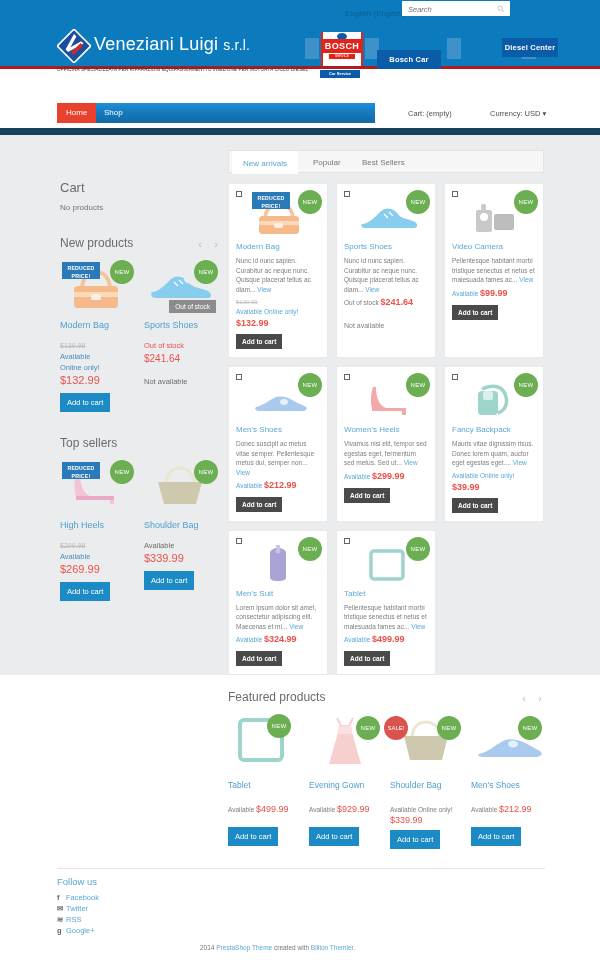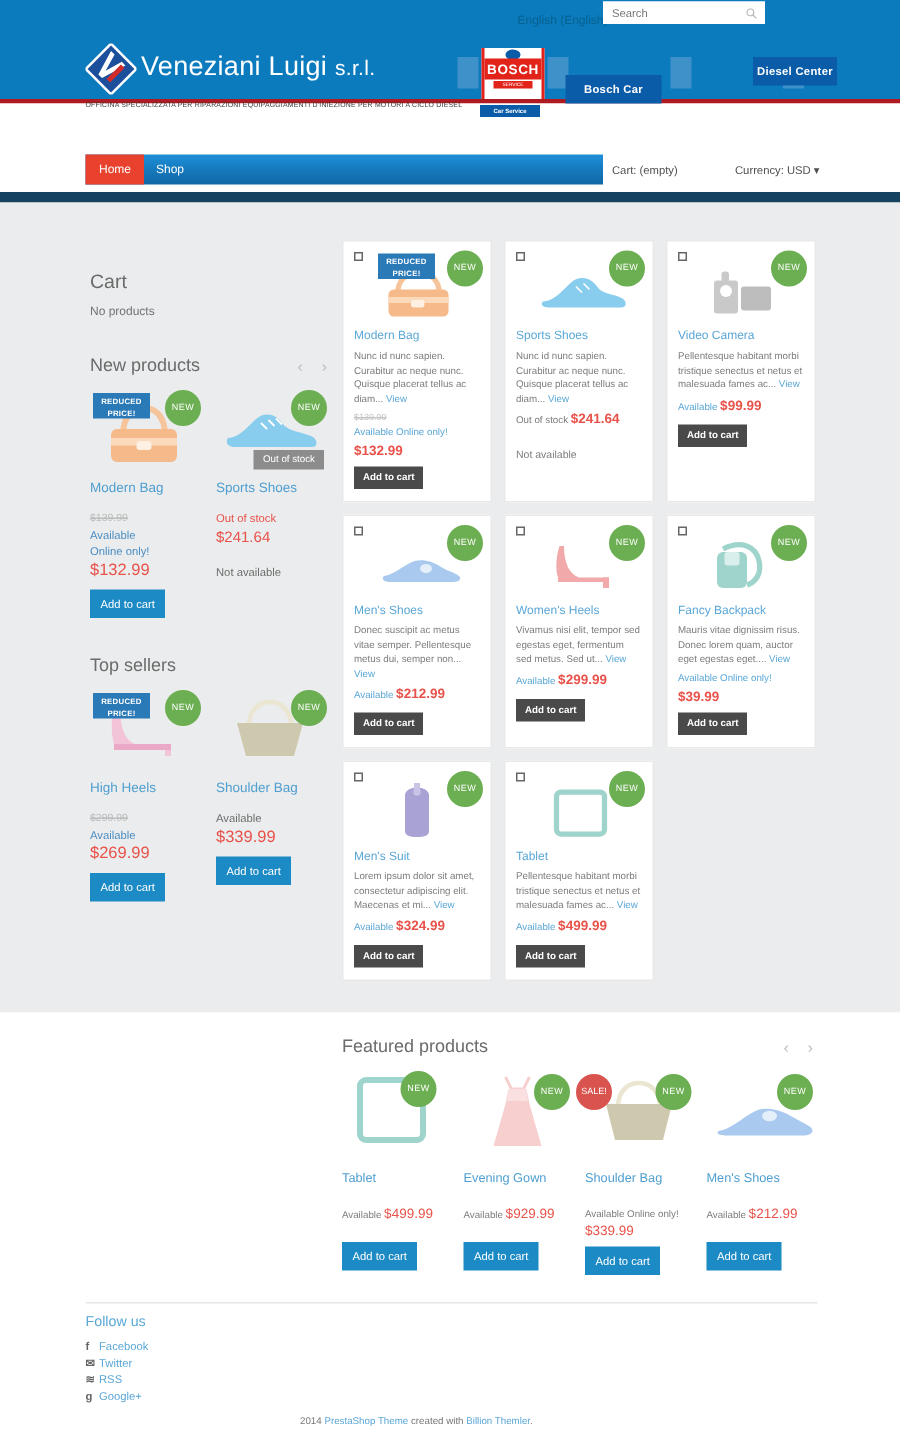--- a/index.html
+++ b/index.html
@@ -23,21 +23,21 @@
     font-size: 8px; color: #07618f; white-space: nowrap;
   }
   .search-wrap {
     position: absolute; left: 402px; top: 1px;
     width: 108px; height: 15px; background: #fff;
     border: 1px solid #fff;
   }
   .search-wrap input {
     border: 0; outline: 0; width: 86px; height: 13px;
     font-size: 7.5px; color: #b3b3b3; padding-left: 5px;
-    font-family: "Liberation Sans", sans-serif; background: transparent;
+    font-family: "Liberation Sans", sans-serif; background: transparent; font-style: italic;
   }
   .search-ico {
     position: absolute; right: 4px; top: 3px; width: 8px; height: 8px;
   }
 
   
   .headband {
     position: absolute; left: 0; top: 22px; width: 600px; height: 44px;
     background: #0b7bbd;
   }
@@ -92,21 +92,21 @@
     color: #fff; font-size: 7.5px; font-weight: bold; text-align: center;
     line-height: 19px; letter-spacing: .2px;
   }
 
   
   .navband {
     position: absolute; left: 0; top: 98px; width: 600px; height: 30px;
     background: #ffffff;
   }
   .navbar {
-    position: absolute; left: 57px; top: 103px; width: 345px; height: 20px;
+    position: absolute; left: 57px; top: 103px; width: 318px; height: 20px;
     background: linear-gradient(to bottom, #1f8fd8 0%, #1579bd 50%, #1268a5 100%);
   }
   .nav-item {
     position: absolute; top: 0; height: 20px; line-height: 20px;
     font-size: 8px; color: #fff; padding: 0 9px; white-space: nowrap;
   }
   .nav-home { left: 0; background: #e8422e; }
   .nav-shop { left: 38px; }
   .cart-txt {
     position: absolute; left: 408px; top: 109px;
@@ -413,20 +413,25 @@
       <div class="mini-meta">
         <div class="avail-dark">Available</div>
         <div class="newprice">$339.99</div>
       </div>
       <button class="btn-blue">Add to cart</button>
     </div>
   </div>
 </div>
 
 <div class="main">
+  <div class="tabs">
+    <div class="tab active" style="left:3px;">New arrivals</div>
+    <div class="tab" style="left:73px;">Popular</div>
+    <div class="tab" style="left:122px;">Best Sellers</div>
+  </div>
 
   <div class="prodgrid">
 
     <div class="card">
       <div class="card-imgbox">
         <div class="chk"></div>
         <svg width="86" height="48" viewBox="0 0 86 48">
           <path d="M29 30 C29 20 34 15 43 15 C52 15 57 20 57 30" fill="none" stroke="#f6c49a" stroke-width="3.5"></path>
           <rect x="23" y="26" width="40" height="18" rx="3.5" fill="#f6b98a"></rect>
           <rect x="23" y="31" width="40" height="4" fill="#fbd9bb"></rect>

